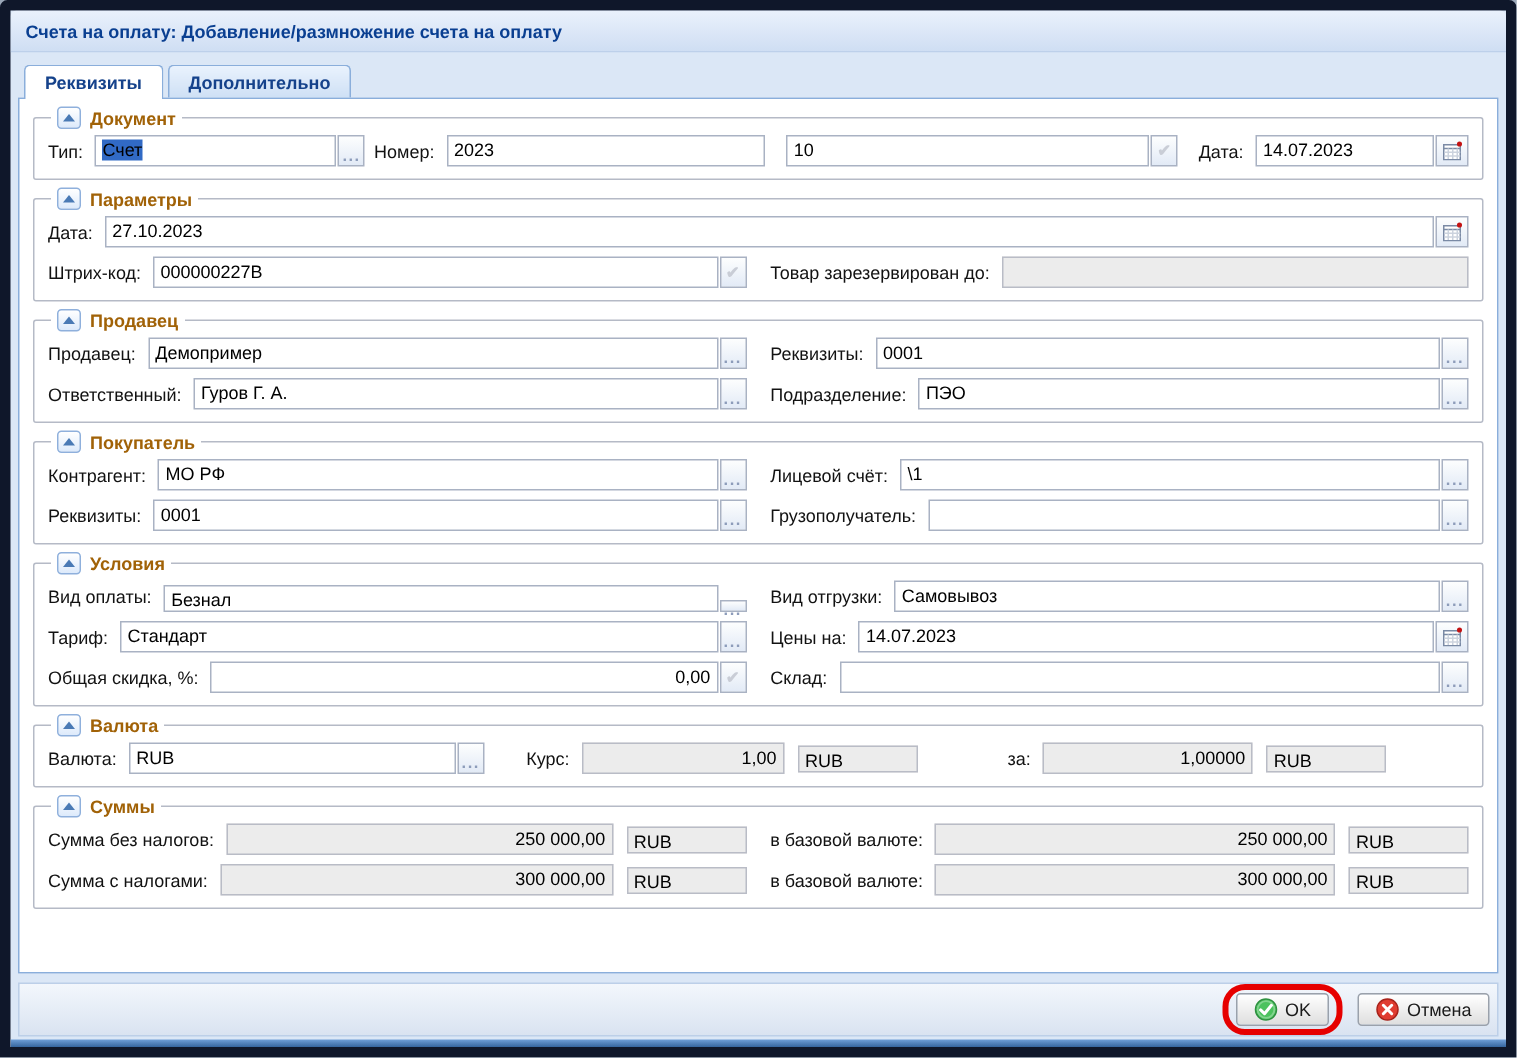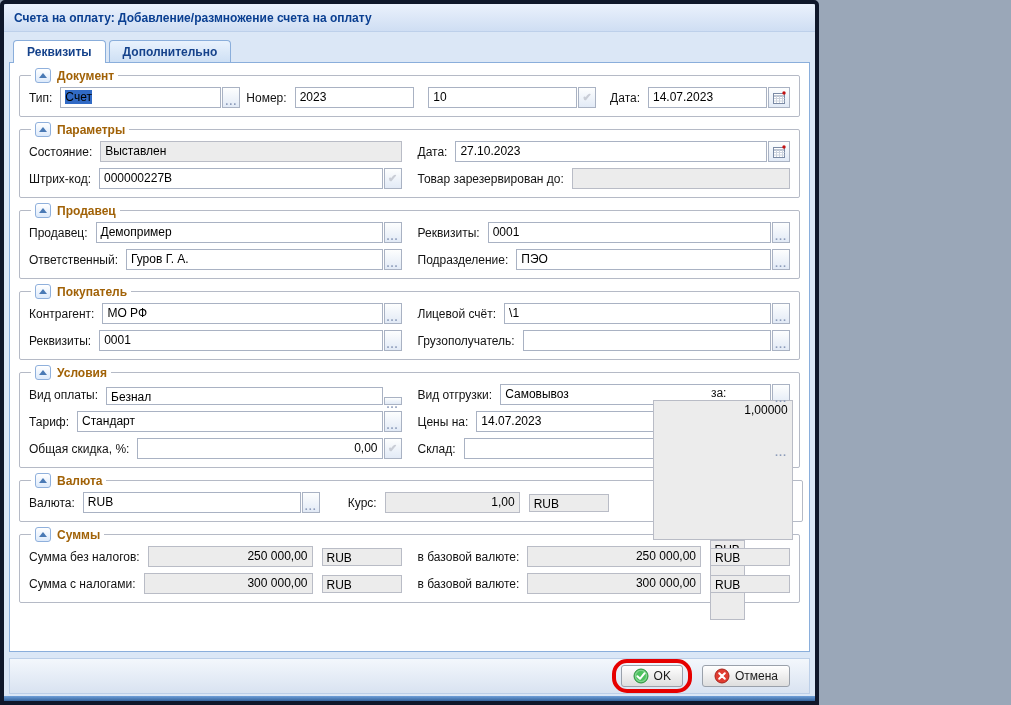--- a/index.html
+++ b/index.html
@@ -1,19 +1,19 @@
 <!DOCTYPE html>
 <html><head>
 <meta charset="utf-8">
 <style>
   html,body { margin:0; padding:0; background:#9aa7b8; }
   * { box-sizing:border-box; font-family:"Liberation Sans", sans-serif; }
   .window {
-    position:relative; width:819px; height:705px;
-    background:#dbe7f6; border:4px solid #0f172a; border-radius:5px 5px 0 0;
+    position:relative; width:1011px; height:705px;
+    background:#dbe7f6; border:7px solid #0f172a; border-radius:5px 5px 0 0;
     display:flex; flex-direction:column; overflow:hidden;
   }
   .titlebar {
     height:28px; flex:0 0 auto; display:flex; align-items:center;
     padding:0 10px; background:linear-gradient(#eaf1fc,#cfdef3);
     border-bottom:1px solid #bdd0ea; border-radius:4px 4px 0 0;
     color:#0a3f91; font-size:12px; font-weight:bold;
   }
   .tabbar { flex:0 0 auto; display:flex; gap:3px; padding:7px 0 0 9px; }
   .tab {
@@ -57,21 +57,21 @@
     flex:0 0 auto; width:18px; margin-left:1px; border:1px solid #a9b2c3;
     background:linear-gradient(#fdfefe,#e2eaf6); display:flex; align-items:center; justify-content:center;
     cursor:pointer; padding:0;
   }
   .tbtn.date { width:22px; }
   .dots { font-size:11px; font-weight:bold; color:#8d9cba; letter-spacing:1px; line-height:6px; position:relative; top:3px; }
   .chk { font-size:11px; color:#c9cdd6; font-weight:bold; }
   .unit { flex:0 0 80px; margin-left:9px; }
   .footer {
     flex:0 0 32px; margin:6px 5px 0 5px; display:flex; align-items:center; justify-content:flex-end;
-    gap:10px; padding:0 19px; background:linear-gradient(#f3f7fc,#d9e3f1); border:1px solid #bccfe8;
+    gap:10px; padding:0 5px; background:linear-gradient(#f3f7fc,#d9e3f1); border:1px solid #bccfe8;
   }
   .btn {
     display:inline-flex; align-items:center; gap:5px; height:22px; padding:0 11px;
     border:1px solid #9aa1ab; border-radius:3px; background:linear-gradient(#ffffff,#dedede);
     font-size:12px; color:#1a1a1a; cursor:pointer;
   }
   .annot {
     display:inline-flex; border:4px solid #e60000; border-radius:15px; padding:2px 5px;
     background:transparent;
   }
@@ -143,26 +143,20 @@
       </fieldset>
       <fieldset class="section">
         <legend class="sec-legend">
           <span class="collapse">
             <span class="tri"></span>
           </span>
           <span>Параметры</span>
         </legend>
         <div class="frow">
           <div class="half">
-            <label class="flabel">Состояние:</label>
-            <div class="group" style="flex: 1 1 0px;">
-              <div class="inp ro">Выставлен</div>
-            </div>
-          </div>
-          <div class="half">
             <label class="flabel">Дата:</label>
             <div class="group" style="flex: 1 1 0px;">
               <div class="inp">27.10.2023</div>
               <button class="tbtn date">
                 <svg width="13" height="13" viewBox="0 0 13 13">
                   <rect x="0.5" y="2.5" width="11" height="10" fill="#fff" stroke="#7a8aa5"></rect>
                   <line x1="0.5" y1="5" x2="11.5" y2="5" stroke="#7a8aa5"></line>
                   <line x1="3.5" y1="5" x2="3.5" y2="12" stroke="#ccd3de"></line>
                   <line x1="6.5" y1="5" x2="6.5" y2="12" stroke="#ccd3de"></line>
                   <line x1="9.5" y1="5" x2="9.5" y2="12" stroke="#ccd3de"></line>
@@ -382,21 +376,21 @@
               </button>
             </div>
           </div>
           <div class="cell" style="margin-left: 28px;">
             <label class="flabel">Курс:</label>
             <div class="group" style="flex: 0 0 135px; width: 135px;">
               <div class="inp ro num">1,00</div>
             </div>
             <div class="inp ro unit" style="flex: 0 0 80px;">RUB</div>
           </div>
-          <div class="cell" style="margin-left: 44px; flex-direction: column;">
+          <div class="cell" style="margin-left: 60px;">
             <label class="flabel">за:</label>
             <div class="group" style="flex: 0 0 140px; width: 140px;">
               <div class="inp ro num">1,00000</div>
             </div>
             <div class="inp ro unit" style="flex: 0 0 80px;">RUB</div>
           </div>
         </div>
       </fieldset>
       <fieldset class="section">
         <legend class="sec-legend">

